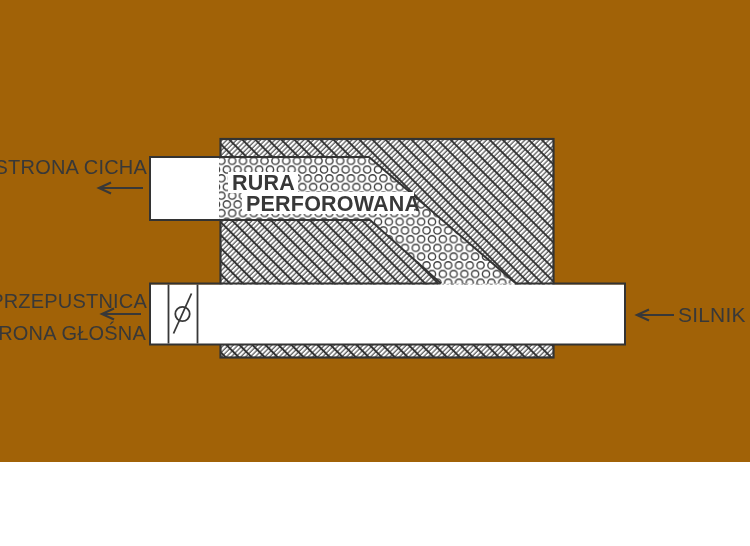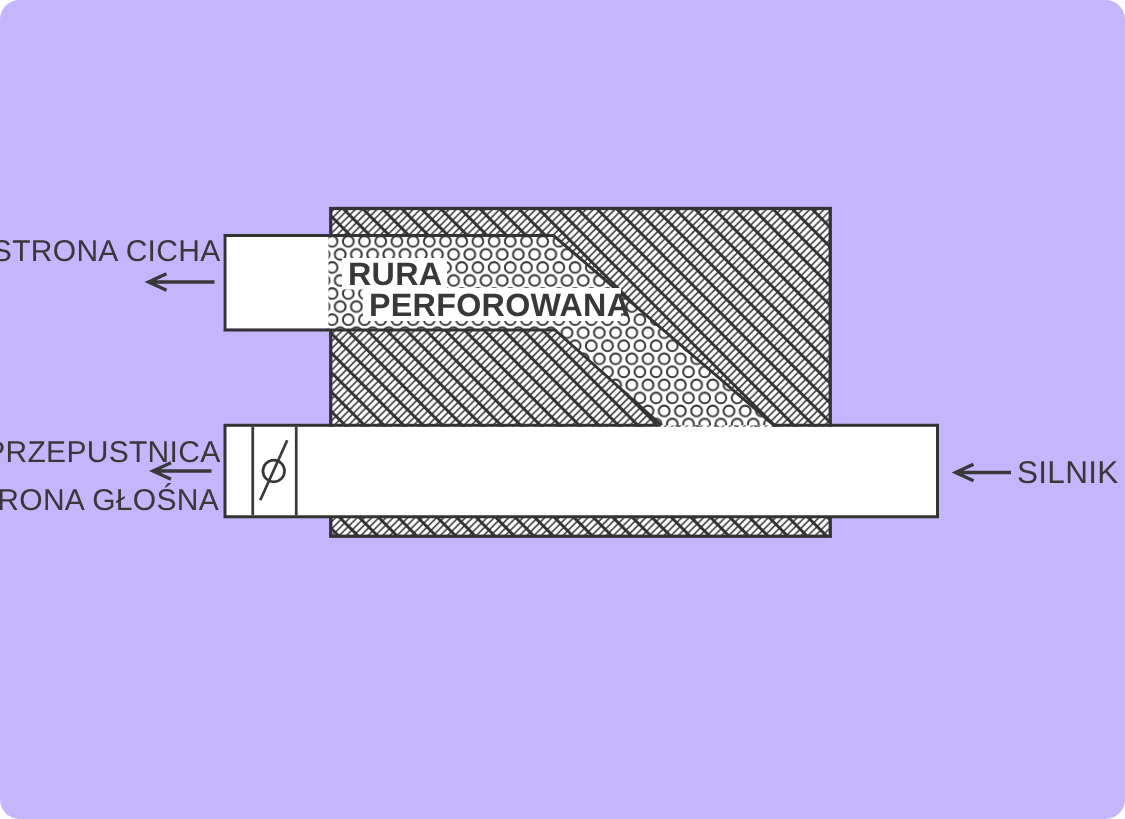--- a/index.html
+++ b/index.html
@@ -3,25 +3,24 @@
 <meta charset="utf-8">
 <style>
   html, body {
     margin: 0;
     padding: 0;
     background: #ffffff;
   }
   .stage {
     position: relative;
     width: 750px;
-    height: 546px;
-    background: #c4b5fd;
+    height: 462px;
+    background: #a16207;
     overflow: hidden;
     font-family: "Liberation Sans", sans-serif;
-    border-radius: 13px;
   }
   svg text {
     font-family: "Liberation Sans", sans-serif;
     fill: #383838;
   }
   .lbl   { font-size: 20px; font-weight: 400; letter-spacing: 0.2px; }
   .lbl-b { font-size: 21.5px; font-weight: 700; letter-spacing: 0.2px; }
 </style>
 </head>
 <body>

